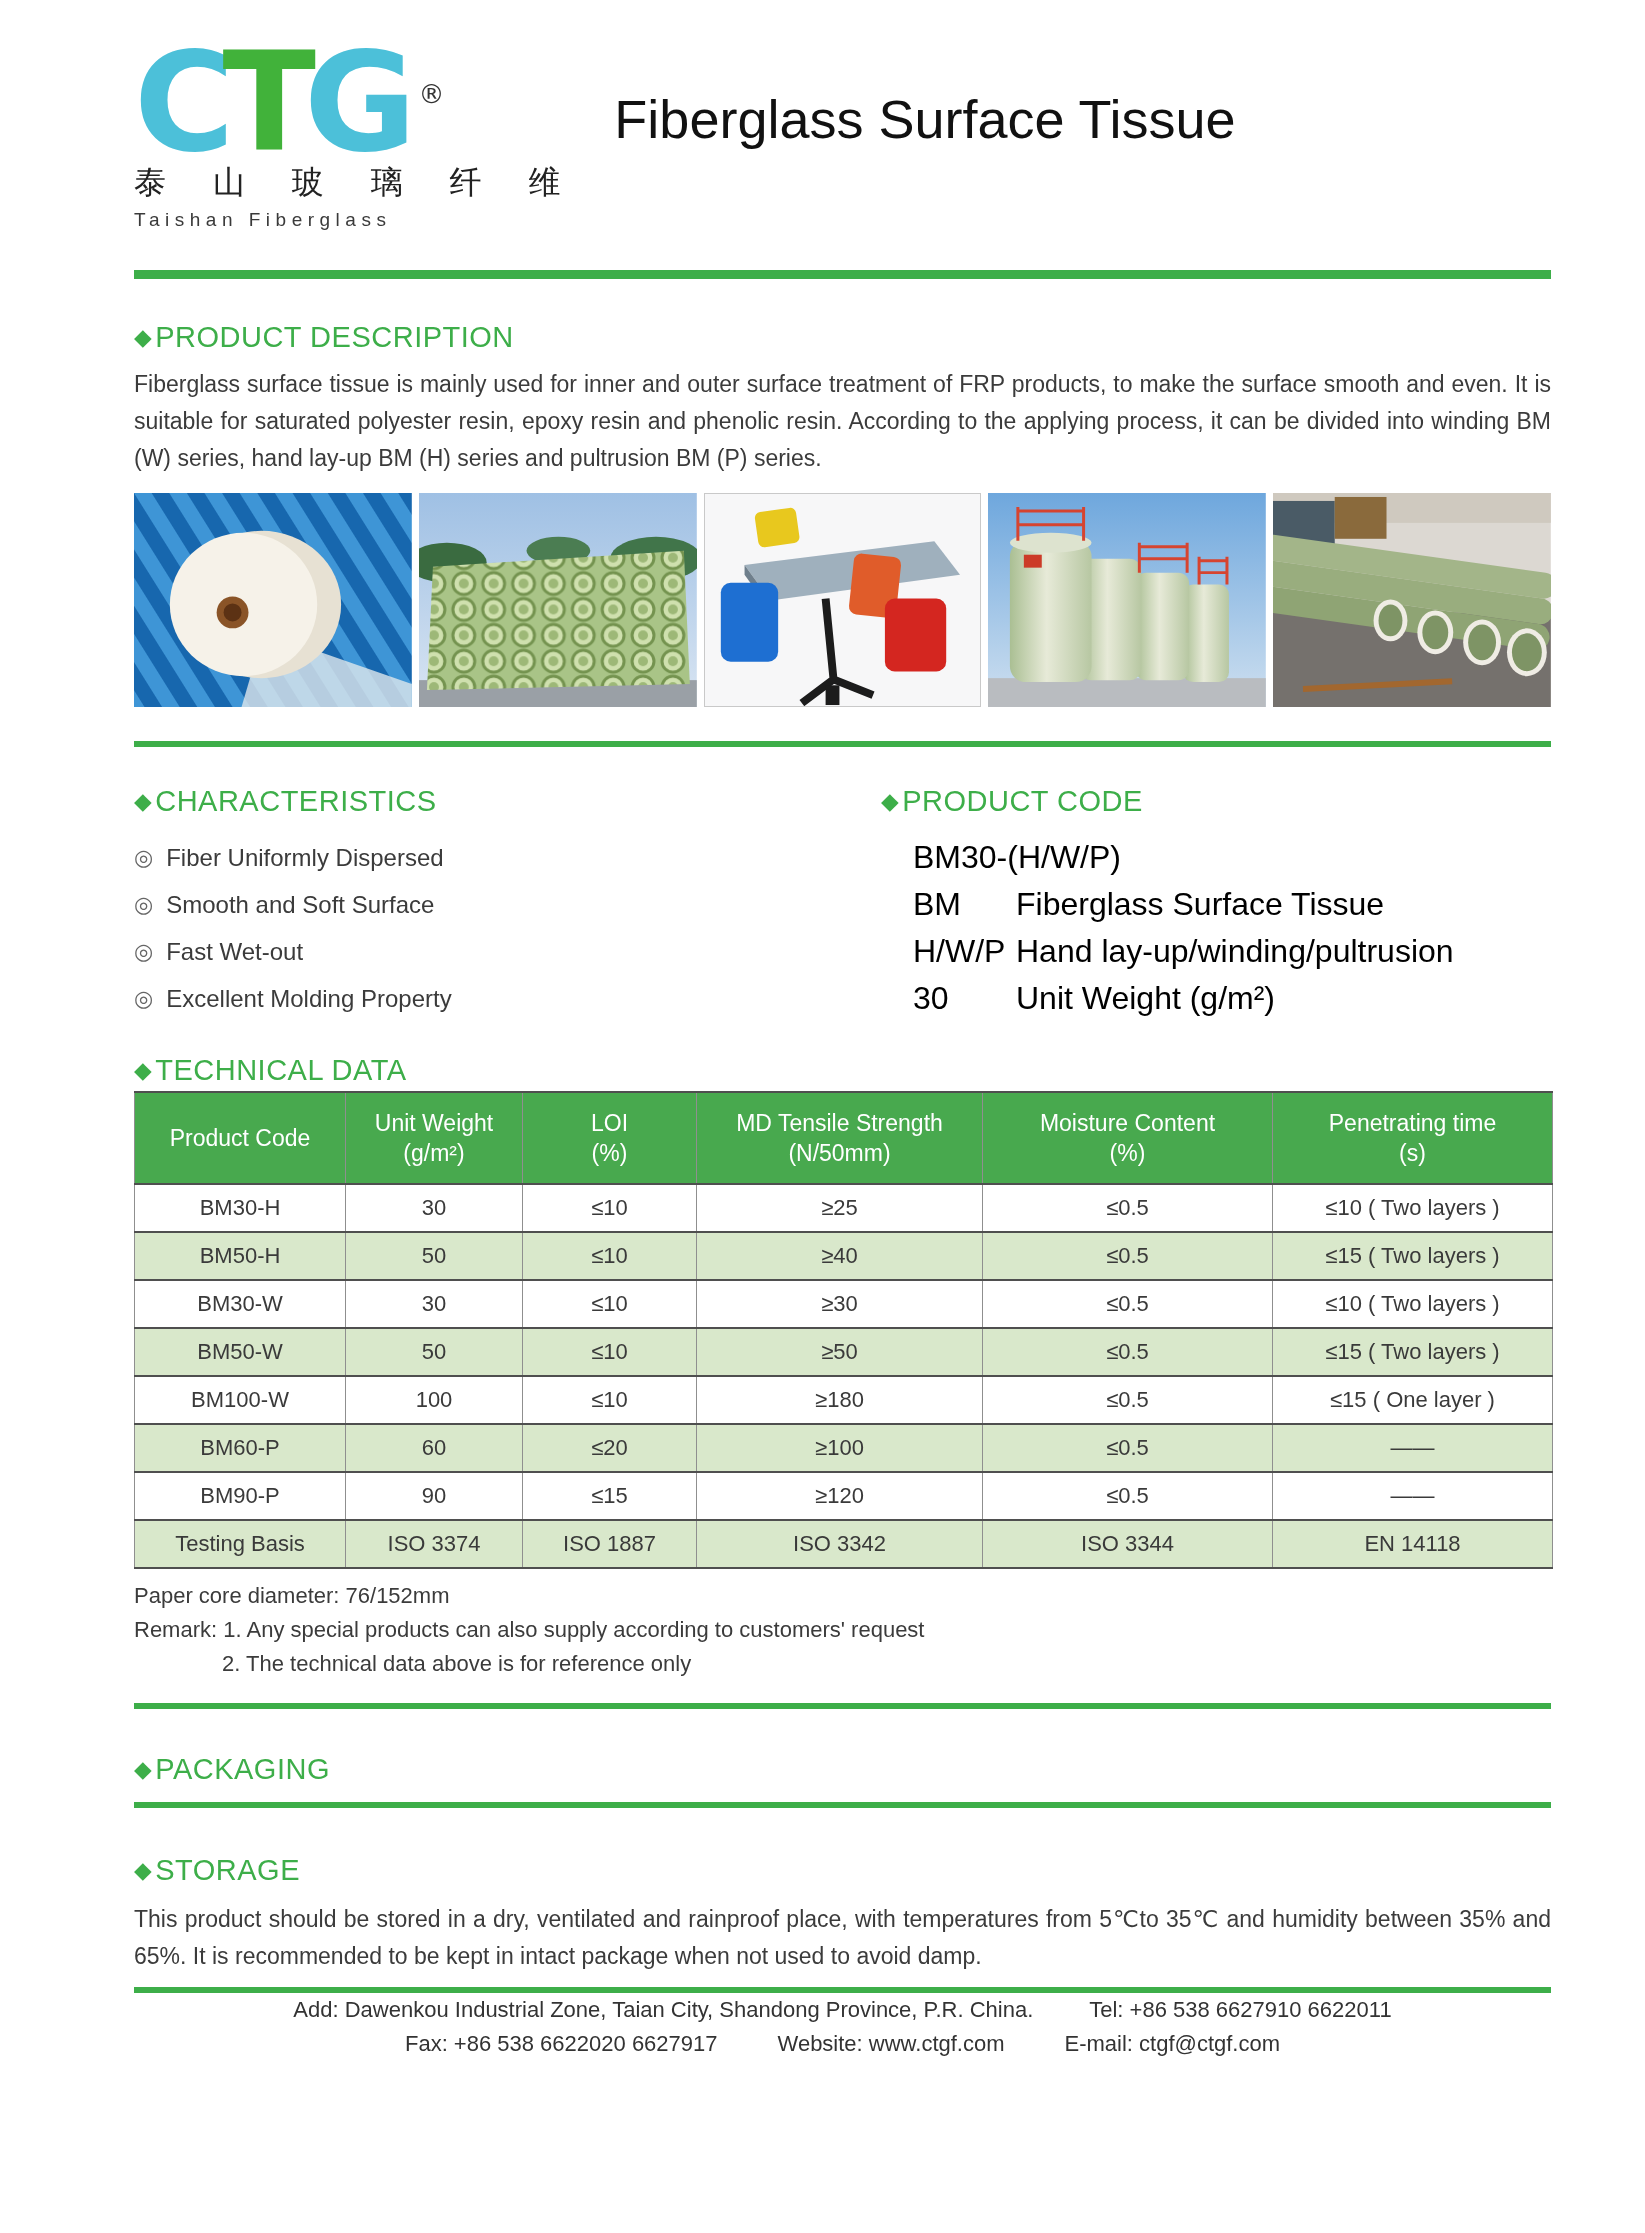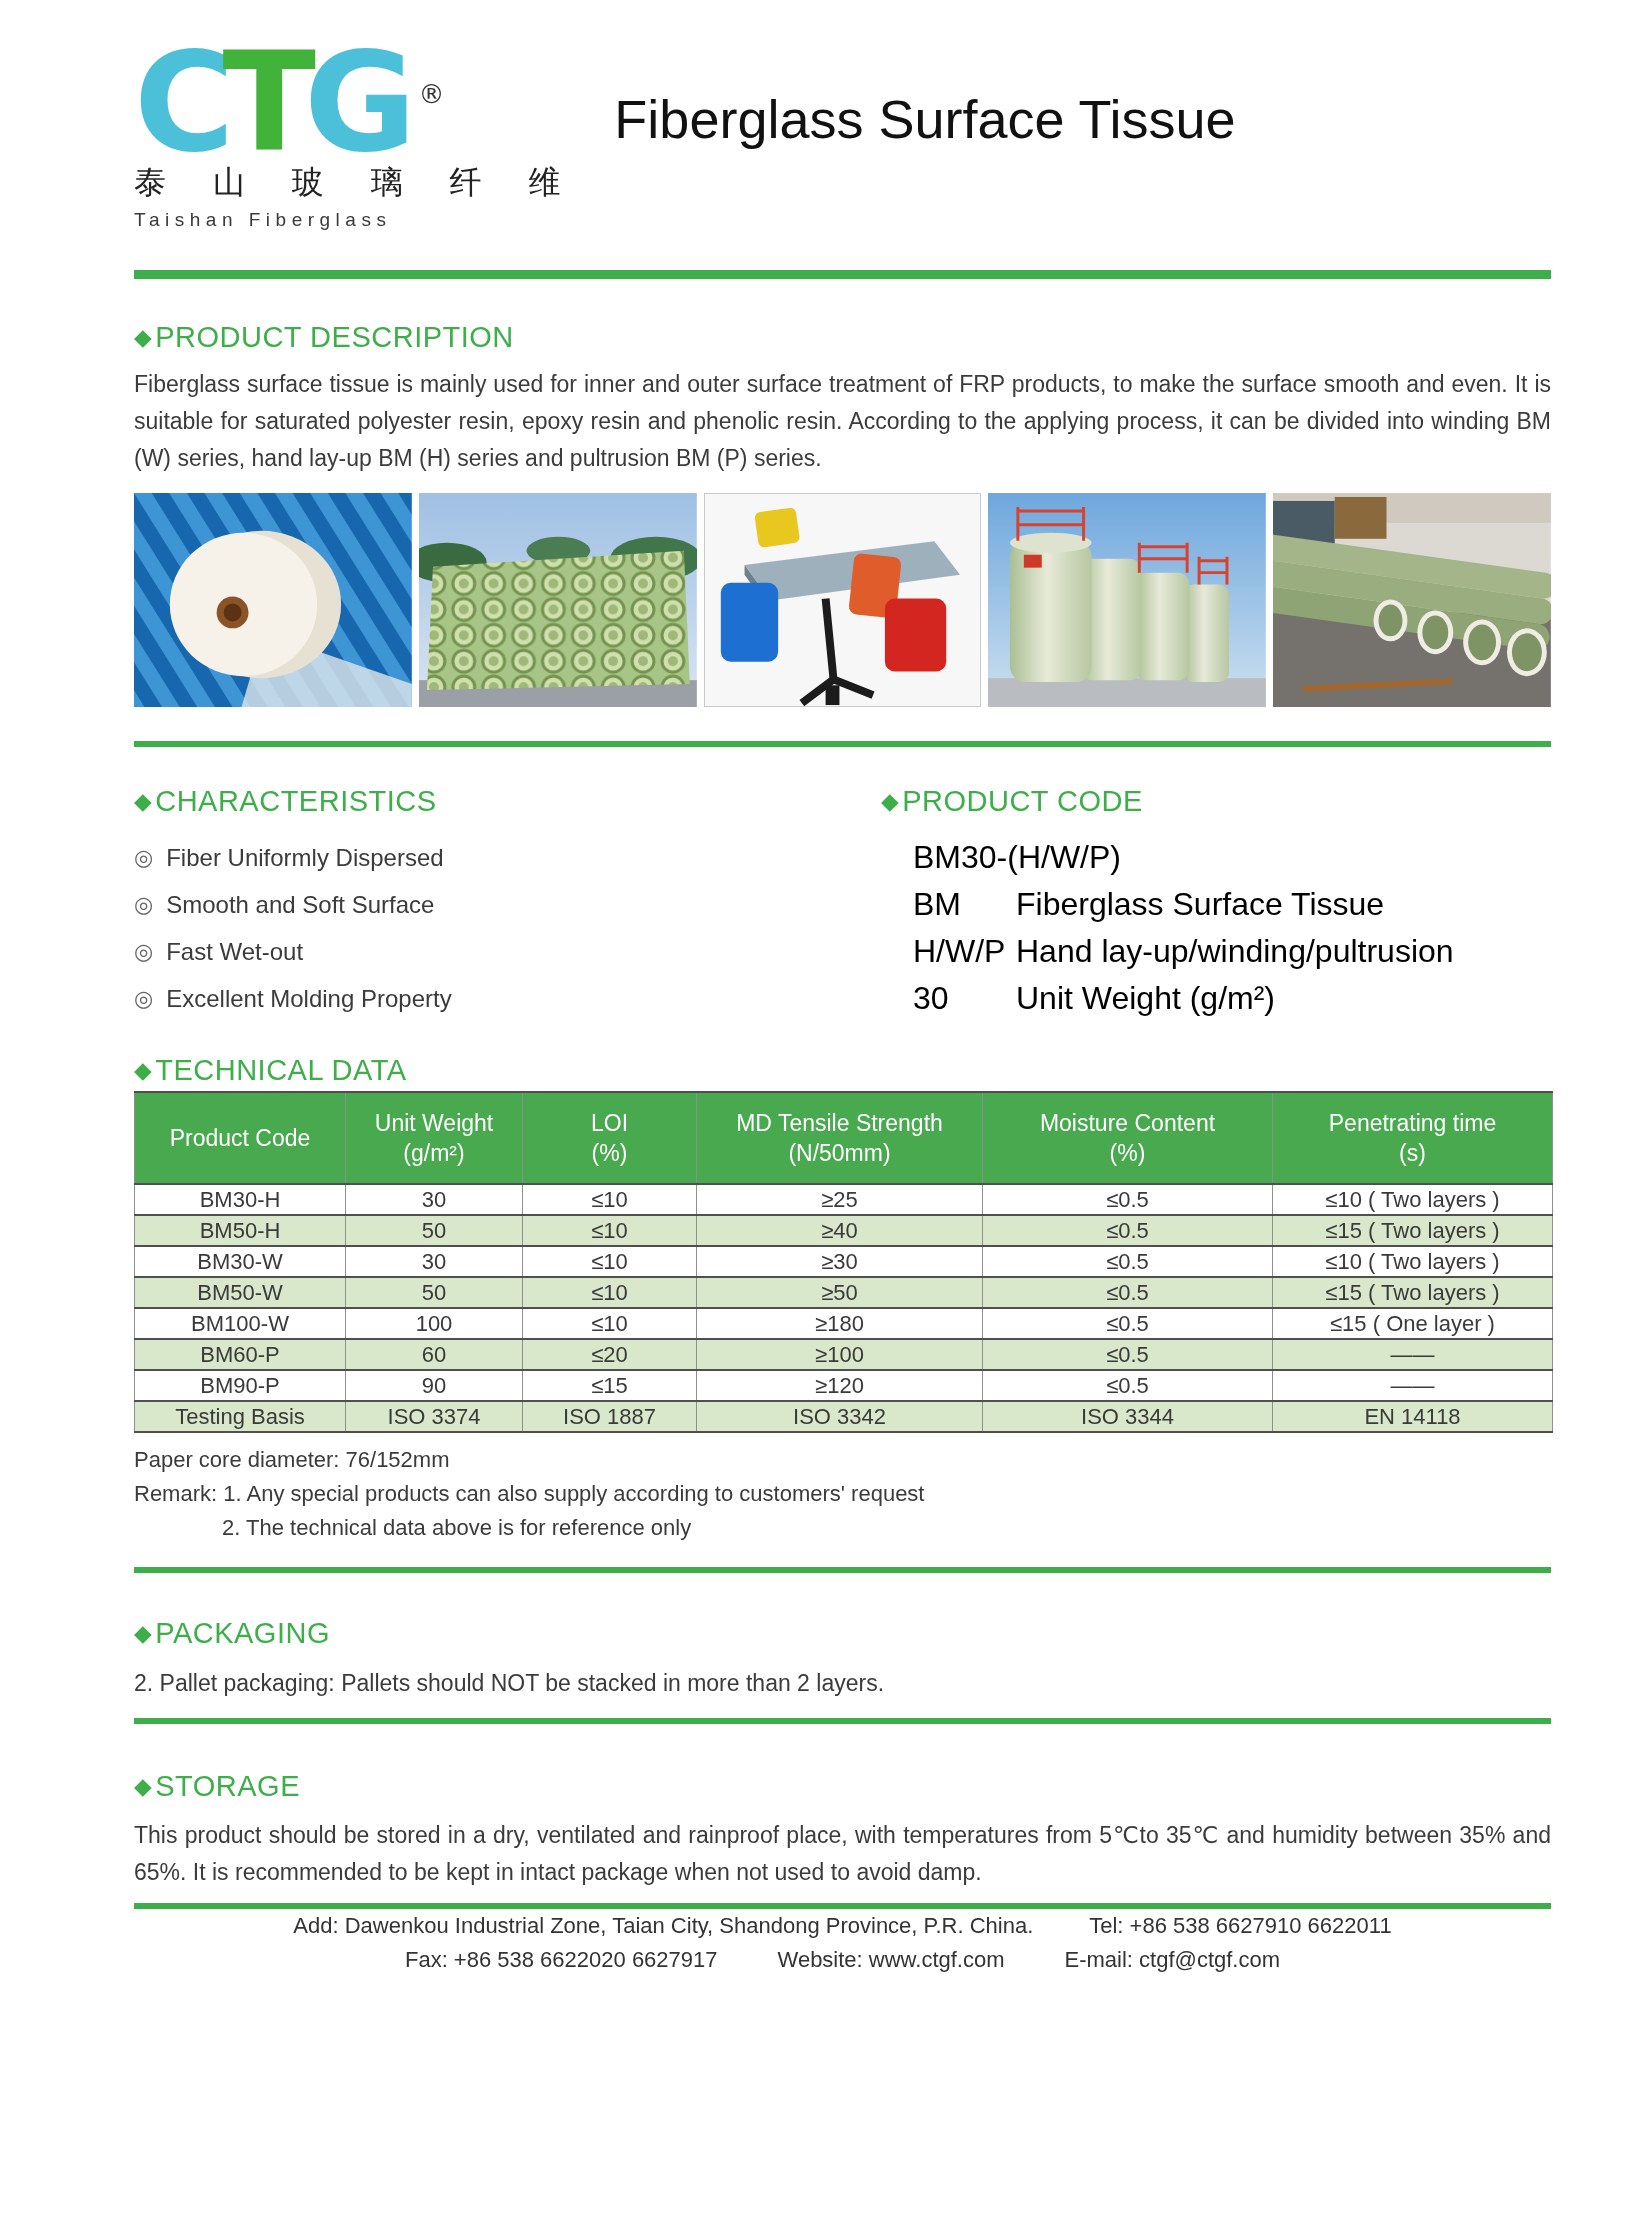--- a/index.html
+++ b/index.html
@@ -45,21 +45,21 @@
   .bullet { color:#666; font-size:22px; margin-right:13px; }
   .pc-body { margin-top:16px; padding-left:32px; }
   .pc-line { font-size:32px; line-height:47px; color:#000000; }
   .pc-key { display:inline-block; width:103px; }
 
   
   .tech-head { margin-top:32px; }
   .tech-table { margin-top:4px; width:100%; border-collapse:collapse; table-layout:fixed; }
   .tech-table th { background:#48a94e; color:#fff; font-weight:400; font-size:23px; height:92px; vertical-align:middle; text-align:center; }
   .tech-table th span { display:block; line-height:30px; }
-  .tech-table td { font-size:22px; color:#3a3a3a; text-align:center; height:31px; background:#fff; }
+  .tech-table td { font-size:22px; color:#3a3a3a; text-align:center; height:48px; background:#fff; }
   .tech-table th, .tech-table td { border-left:1px solid #8f8f8f; border-right:1px solid #8f8f8f; border-top:2px solid #4f4f4f; border-bottom:2px solid #4f4f4f; }
   .tech-table tr.alt td { background:#d9e8cb; }
   .notes { margin-top:10px; }
   .note-line { font-size:22px; line-height:34px; color:#3b3b3b; }
   .note-indent { padding-left:88px; }
 
   .sep3 { margin-top:22px; }
   .pack-head { margin-top:44px; }
   .pack-items { margin-top:14px; }
   .pack-item { font-size:23px; line-height:38px; color:#3b3b3b; }
@@ -360,21 +360,20 @@
       <div class="note-line note-indent">2. The technical data above is for reference only</div>
     </div>
 
     <div class="green-bar thin sep3"></div>
 
     <div class="sec-head pack-head">
       <span class="diamond">◆</span>
       <span>PACKAGING</span>
     </div>
     <div class="pack-items">
-      <div class="pack-item">2. Pallet packaging: Pallets should NOT be stacked in more than 2 layers.</div>
     </div>
 
     <div class="green-bar thin sep4"></div>
 
     <div class="sec-head stor-head">
       <span class="diamond">◆</span>
       <span>STORAGE</span>
     </div>
     <div class="body-text stor-body">This product should be stored in a dry, ventilated and rainproof place, with temperatures from 5℃to 35℃ and humidity between 35% and 65%. It is recommended to be kept in intact package when not used to avoid damp.</div>
 

